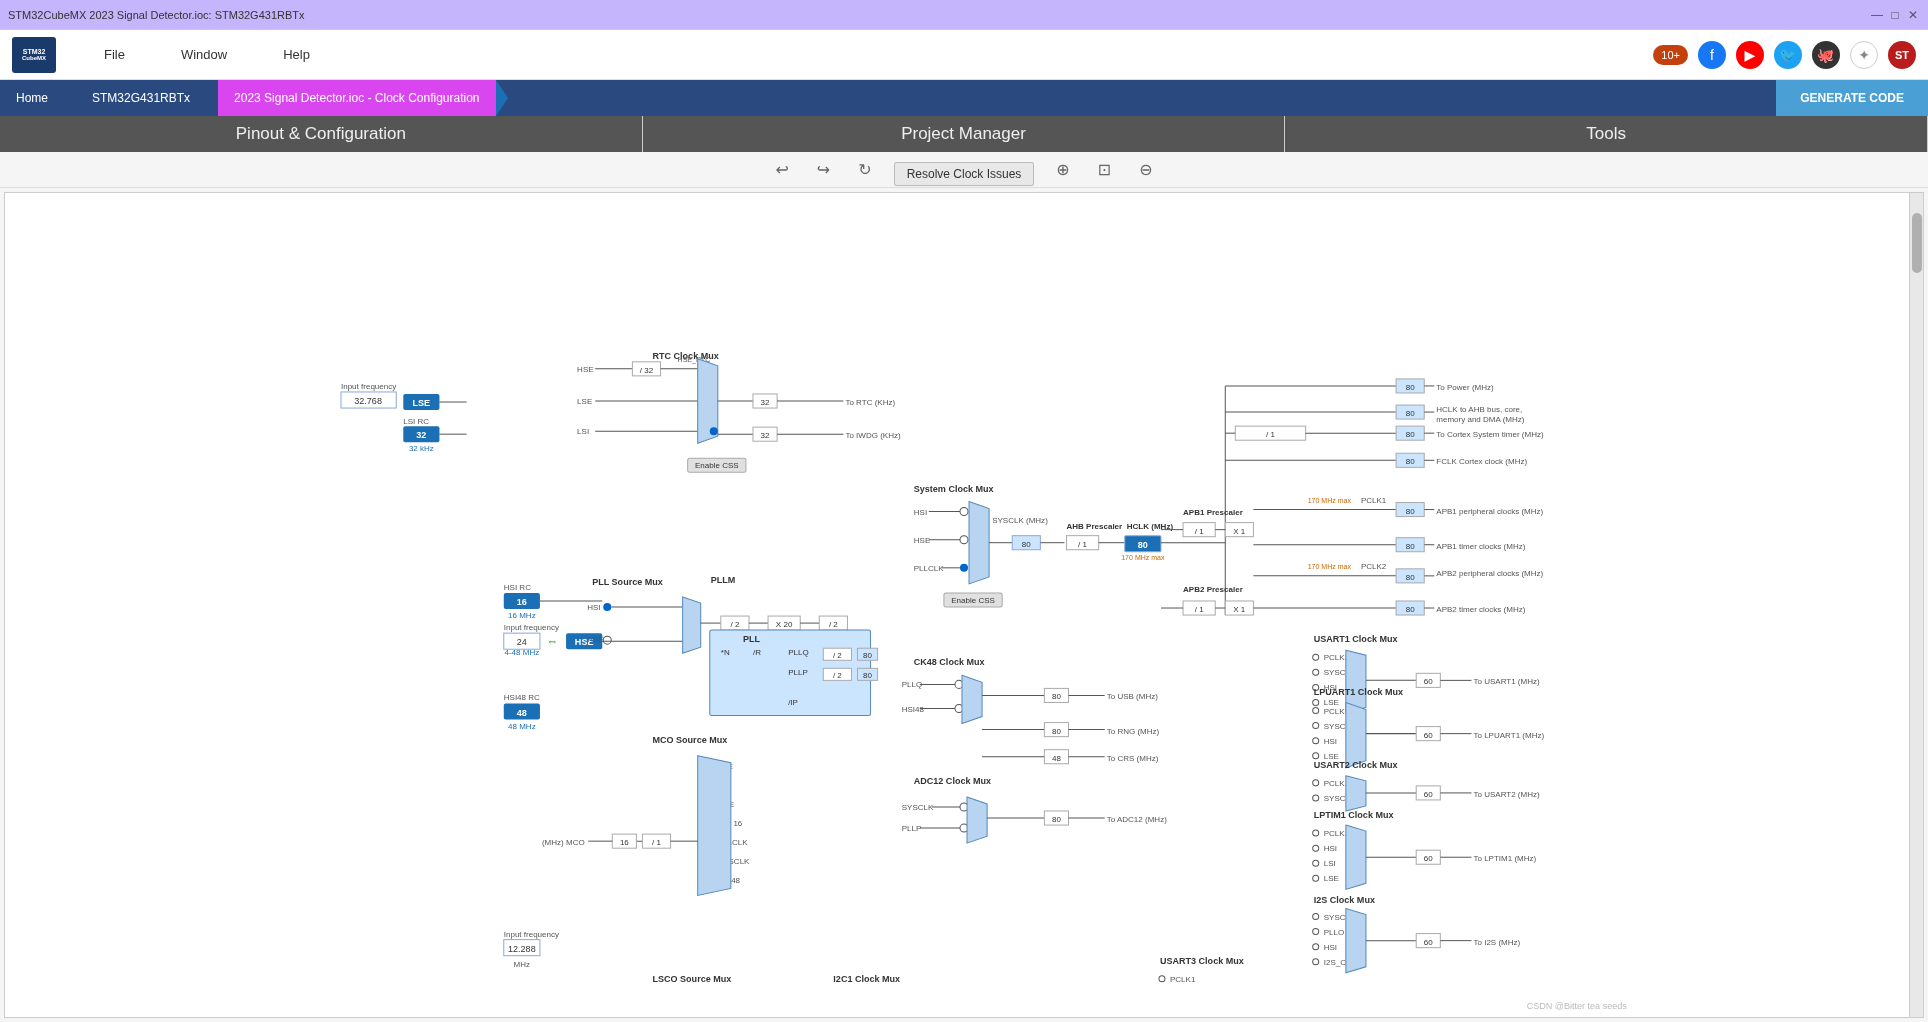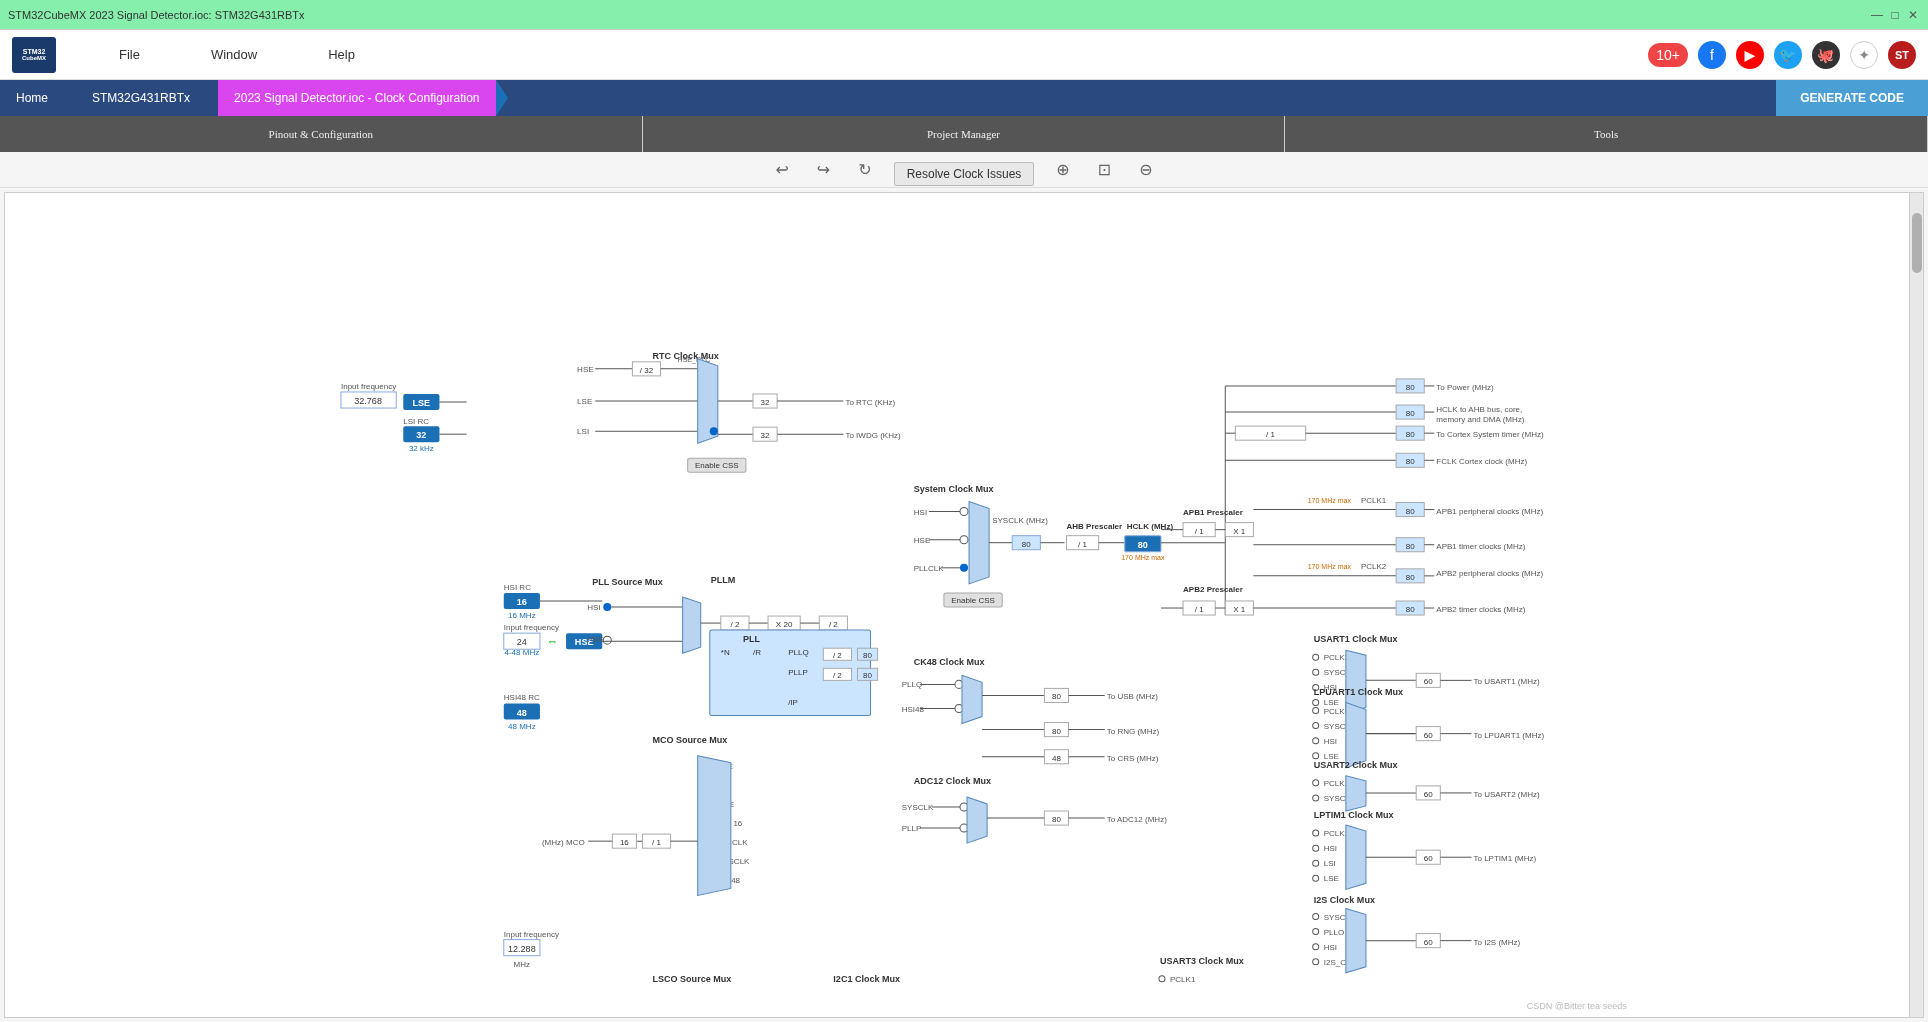--- a/index.html
+++ b/index.html
@@ -1,46 +1,46 @@
 <!DOCTYPE html>
 <html><head>
   <meta charset="utf-8">
   <style>
     * { margin: 0; padding: 0; box-sizing: border-box; }
     body { font-family: Arial, sans-serif; font-size: 11px; background: #f0f0f0; width: 1928px; height: 1022px; overflow: hidden; }
 
     
     .title-bar {
       display: flex; align-items: center; justify-content: space-between;
-      background: #86efac; height: 30px; padding: 0 8px;
+      background: #c4b5fd; height: 30px; padding: 0 8px;
       border-bottom: 1px solid #ccc;
     }
     .title-bar-left { display: flex; align-items: center; gap: 6px; font-size: 11px; color: #333; }
     .title-bar-right { display: flex; align-items: center; gap: 4px; }
     .win-btn { width: 14px; height: 14px; border: none; background: transparent; cursor: pointer; font-size: 12px; color: #555; }
 
     
     .menu-bar {
       display: flex; align-items: center; justify-content: space-between;
       background: #fff; height: 50px; padding: 0 12px;
       border-bottom: 1px solid #ddd;
     }
-    .menu-bar-left { display: flex; align-items: center; gap: 55px; }
+    .menu-bar-left { display: flex; align-items: center; gap: 40px; }
     .menu-logo { display: flex; align-items: center; gap: 6px; }
     .logo-box { width: 44px; height: 36px; background: #1a3a6b; display: flex; align-items: center; justify-content: center; color: white; font-size: 9px; font-weight: bold; border-radius: 3px; }
     .menu-item { font-size: 13px; color: #333; cursor: pointer; padding: 4px 8px; }
     .menu-bar-right { display: flex; align-items: center; gap: 10px; }
     .social-icon { width: 28px; height: 28px; border-radius: 50%; display: flex; align-items: center; justify-content: center; font-size: 14px; color: white; cursor: pointer; }
     .si-fb { background: #1877f2; }
     .si-yt { background: #ff0000; }
     .si-tw { background: #1da1f2; }
     .si-gh { background: #333; }
     .si-star { background: transparent; color: #888; border: 1px solid #ccc; }
     .si-st { background: #b91c1c; font-size: 11px; font-weight: bold; }
-    .version-badge { background: #ef4444; color: white; font-size: 14px; padding: 4px 8px; border-radius: 12px; }
+    .version-badge { background: #c2410c; color: white; font-size: 11px; padding: 4px 8px; border-radius: 12px; }
 
     
     .breadcrumb {
       display: flex; align-items: stretch; height: 36px; background: #2a4a7f;
     }
     .bc-item {
       display: flex; align-items: center; padding: 8px 16px; color: white;
       font-size: 12px; cursor: pointer; position: relative;
     }
     .bc-item.active { background: #d946ef; }
@@ -56,21 +56,21 @@
       margin-left: auto; background: #4a9fd4; color: white; font-size: 12px;
       font-weight: bold; padding: 0 24px; display: flex; align-items: center; cursor: pointer; text-align: right;
     }
 
     
     .tab-bar {
       display: flex; height: 36px; background: #e0e0e0;
     }
     .tab-item {
       flex: 1; display: flex; align-items: center; justify-content: center;
-      font-size: 11px; cursor: pointer; border-right: 1px solid #ccc; font-family: Liberation Serif, serif;
+      font-size: 17px; cursor: pointer; border-right: 1px solid #ccc;
     }
     .tab-item.active { background: #0095d9; color: white; }
     .tab-item:not(.active) { background: #555; color: #eee; }
 
     
     .toolbar {
       display: flex; align-items: center; justify-content: center; gap: 16px;
       height: 36px; background: #f5f5f5; border-bottom: 1px solid #ddd;
     }
     .toolbar-btn {

